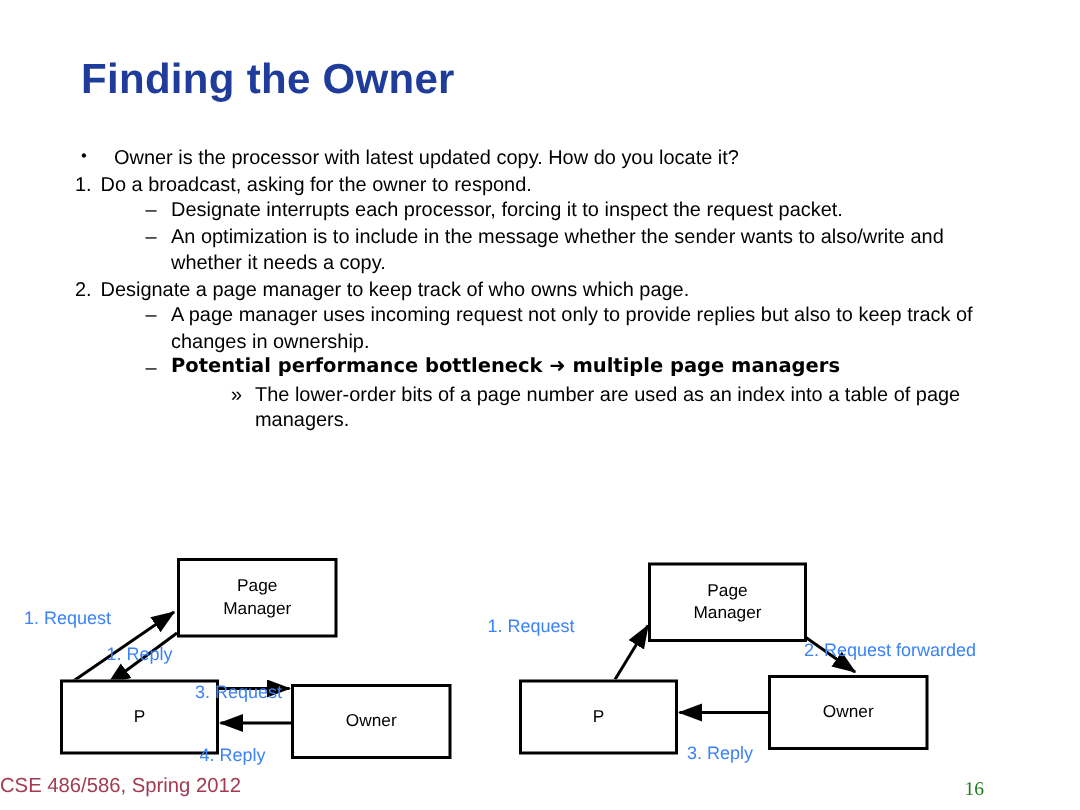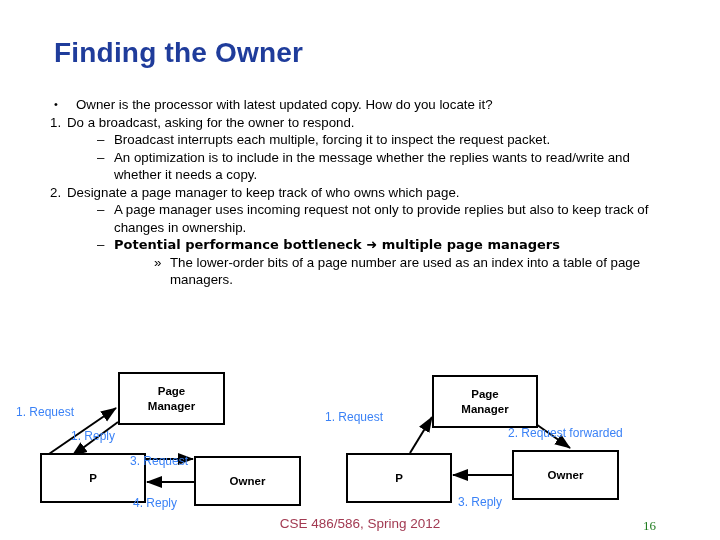--- a/index.html
+++ b/index.html
@@ -86,21 +86,20 @@
     background: #ffffff;
     font-size: 11.5px;
     line-height: 15px;
     display: flex;
     flex-direction: column;
     align-items: center;
     justify-content: center;
     text-align: left;
     color: #000;
     z-index: 2;
-    font-weight: bold;
   }
   .dlabel {
     position: absolute;
     font-size: 12px;
     line-height: 14px;
     color: #3b82f6;
     white-space: nowrap;
     z-index: 3;
   }
   .dsvg {
@@ -110,21 +109,20 @@
     z-index: 1;
     overflow: visible;
   }
 
   
   #footer-text {
     position: absolute;
     left: 0;
     top: 516px;
     width: 720px;
-    text-align: center;
     font-size: 13.5px;
     color: #A23A52;
   }
   #page-number {
     position: absolute;
     left: 643px;
     top: 518px;
     font-size: 13px;
     font-weight: normal;
     color: #1E7B1E;
@@ -145,26 +143,26 @@
       <span class="b-text">Owner is the processor with latest updated copy. How do you locate it?</span>
     </div>
 
     <div class="b-row lvlnum">
       <span class="b-mark">1.</span>
       <span class="b-text">Do a broadcast, asking for the owner to respond.</span>
     </div>
 
     <div class="b-row lvl2">
       <span class="b-mark">–</span>
-      <span class="b-text">Broadcast interrupts each multiple, forcing it to inspect the request packet.</span>
-    </div>
-
-    <div class="b-row lvl2">
-      <span class="b-mark">–</span>
-      <span class="b-text">An optimization is to include in the message whether the replies wants to read/write and whether it needs a copy.</span>
+      <span class="b-text">Designate interrupts each processor, forcing it to inspect the request packet.</span>
+    </div>
+
+    <div class="b-row lvl2">
+      <span class="b-mark">–</span>
+      <span class="b-text">An optimization is to include in the message whether the sender wants to also/write and whether it needs a copy.</span>
     </div>
 
     <div class="b-row lvlnum">
       <span class="b-mark">2.</span>
       <span class="b-text">Designate a page manager to keep track of who owns which page.</span>
     </div>
 
     <div class="b-row lvl2">
       <span class="b-mark">–</span>
       <span class="b-text">A page manager uses incoming request not only to provide replies but also to keep track of changes in ownership.</span>
@@ -246,21 +244,21 @@
     <div class="dbox" style="left:26px; top:93px; width:106px; height:50px;">
       <span>P</span>
     </div>
 
     <div class="dbox" style="left:192px; top:90px; width:107px; height:50px;">
       <span>Owner</span>
     </div>
 
     <div class="dlabel" style="left:5px; top:50px;"><span>1. Request</span></div>
 
-    <div class="dlabel" style="left:188px; top:66px;"><span>2. Request forwarded</span></div>
+    <div class="dlabel" style="left:216px; top:66px;"><span>2. Request forwarded</span></div>
 
     <div class="dlabel" style="left:138px; top:135px;"><span>3. Reply</span></div>
   </div>
 
   <div id="footer-text">CSE 486/586, Spring 2012</div>
 
   <div id="page-number">16</div>
 
 </div>
 

